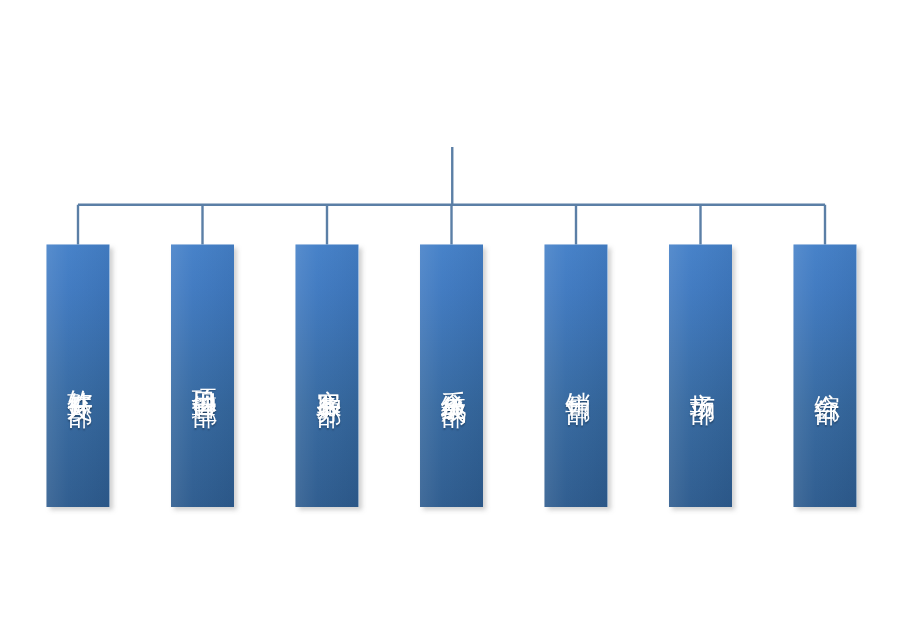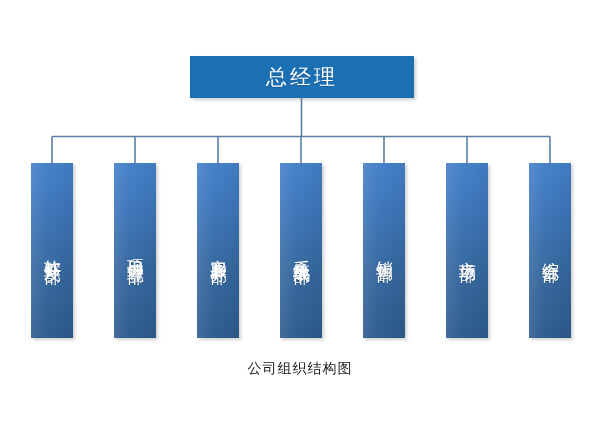--- a/index.html
+++ b/index.html
@@ -117,23 +117,20 @@
 
     <line x1="52" y1="136.5" x2="52" y2="163" stroke="#5b7fa6" stroke-width="1.6"></line>
     <line x1="135" y1="136.5" x2="135" y2="163" stroke="#5b7fa6" stroke-width="1.6"></line>
     <line x1="218" y1="136.5" x2="218" y2="163" stroke="#5b7fa6" stroke-width="1.6"></line>
     <line x1="301" y1="136.5" x2="301" y2="163" stroke="#5b7fa6" stroke-width="1.6"></line>
     <line x1="384" y1="136.5" x2="384" y2="163" stroke="#5b7fa6" stroke-width="1.6"></line>
     <line x1="467" y1="136.5" x2="467" y2="163" stroke="#5b7fa6" stroke-width="1.6"></line>
     <line x1="550" y1="136.5" x2="550" y2="163" stroke="#5b7fa6" stroke-width="1.6"></line>
   </svg>
 
-  <div class="root-box">
-    <span class="root-label">总经理</span>
-  </div>
 
   <div class="dept-box" style="left:31px;">
     <span class="dept-label">软件开发部</span>
   </div>
   <div class="dept-box" style="left:114px;">
     <span class="dept-label">项目管理部</span>
   </div>
   <div class="dept-box" style="left:197px;">
     <span class="dept-label">客户服务部</span>
   </div>
@@ -143,15 +140,14 @@
   <div class="dept-box" style="left:363px;">
     <span class="dept-label">销售部</span>
   </div>
   <div class="dept-box" style="left:446px;">
     <span class="dept-label">市场部</span>
   </div>
   <div class="dept-box" style="left:529px;">
     <span class="dept-label">综合部</span>
   </div>
 
-  <div class="caption">公司组织结构图</div>
 
 </div>
 
 </body></html>

